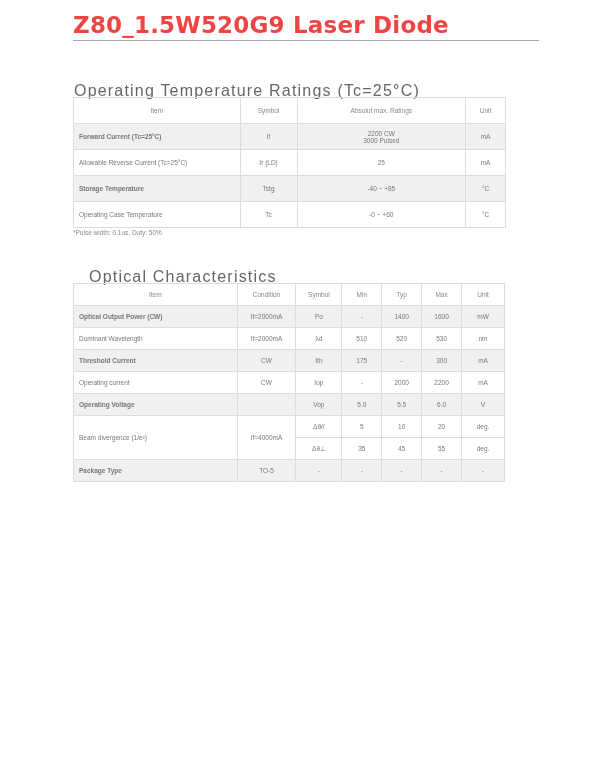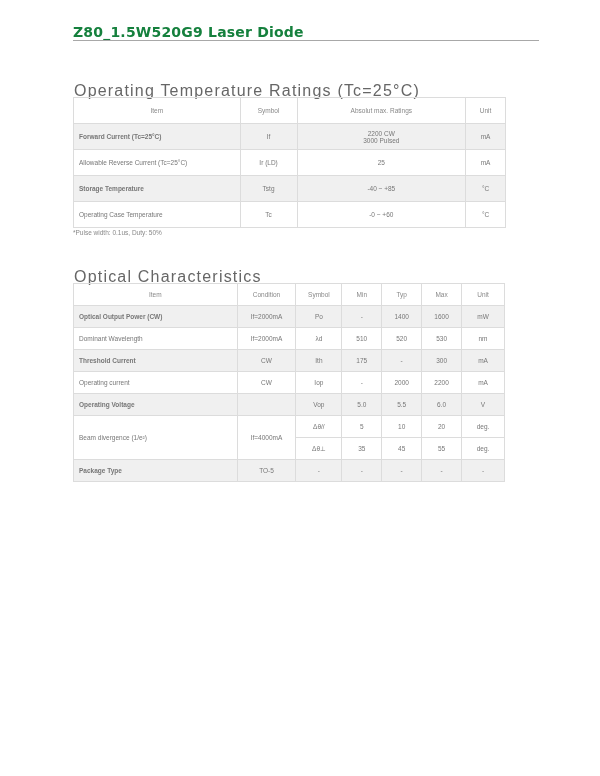--- a/index.html
+++ b/index.html
@@ -1,17 +1,17 @@
 <!DOCTYPE html>
 <html><head>
 <meta charset="utf-8">
 <style>
   html, body { margin:0; padding:0; background:#ffffff; }
   body { width:600px; height:776px; position:relative; overflow:hidden; font-family:"DejaVu Sans", sans-serif; }
-  .title { position:absolute; left:73px; top:24px; font-size:14px; font-weight:bold; color:#15803d; letter-spacing:0.2px; font-family:"DejaVu Sans", sans-serif; }
+  .title { position:absolute; left:73px; top:12px; font-size:23px; font-weight:bold; color:#ef4444; letter-spacing:0.2px; font-family:"DejaVu Sans", sans-serif; }
   .title-rule { position:absolute; left:73px; top:40px; width:466px; height:1px; background:#a8a8a8; }
   .section-title { position:absolute; left:74px; font-size:16px; color:#666; letter-spacing:1.2px; font-family:"Liberation Sans", sans-serif; }
   table { position:absolute; left:73px; border-collapse:collapse; font-family:"Liberation Sans", sans-serif; font-size:6.5px; color:#777; }
   td, th { border:1px solid #dcdcdc; text-align:center; padding:0; font-weight:normal; }
   th { color:#888; height:25px; }
   td.item { text-align:left; padding-left:5px; }
   tr.shade td { background:#f0f0f0; }
   td.bold { font-weight:bold; color:#777; }
   .note { position:absolute; left:73px; top:229px; font-size:6.5px; color:#888; font-family:"Liberation Sans", sans-serif; }
   .t1 { top:97px; width:433px; }
@@ -67,21 +67,21 @@
     <td class="item">Operating Case  Temperature</td>
     <td>Tc</td>
     <td>-0 ~ +60</td>
     <td>°C</td>
   </tr>
 </tbody>
   </table>
 
 <div class="note">*Pulse width: 0.1us, Duty: 50%</div>
 
-<div class="section-title" style="top:268px;">Optical Characteristics</div>
+<div class="section-title" style="top:268px;margin-left:15px;">Optical Characteristics</div>
 
 <table class="t2">
   <colgroup>
       <col style="width:164px">
       <col style="width:59px">
       <col style="width:46px">
       <col style="width:40px">
       <col style="width:40px">
       <col style="width:40px">
       <col style="width:43px">

